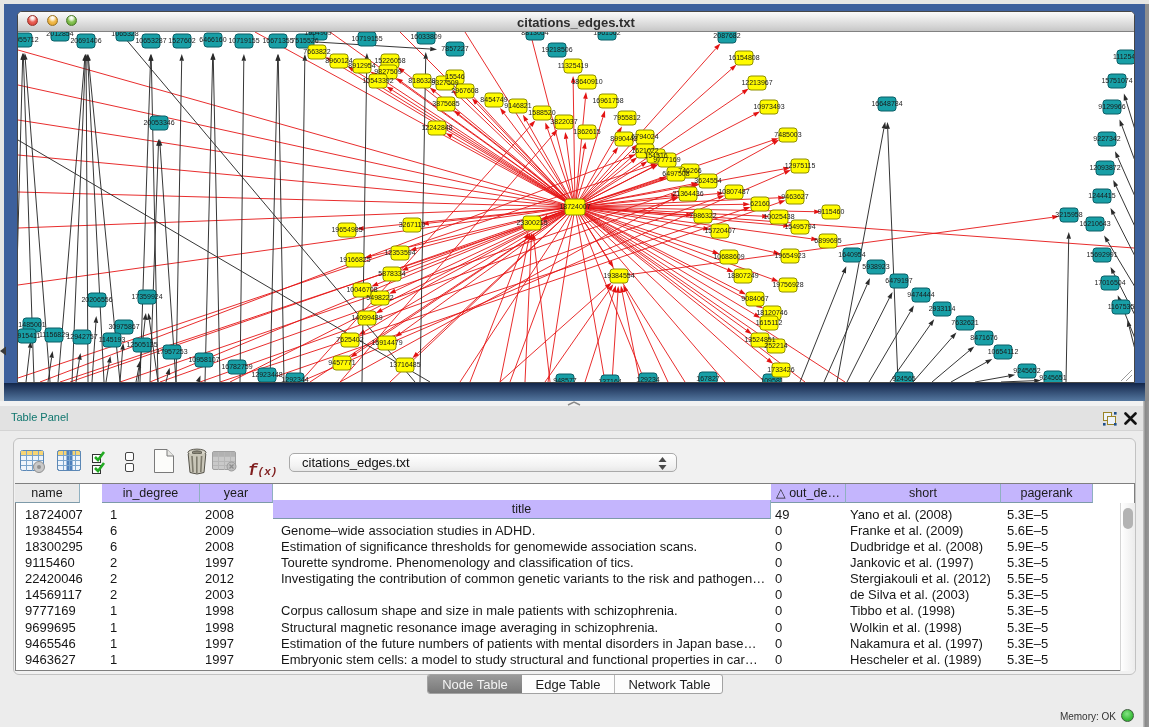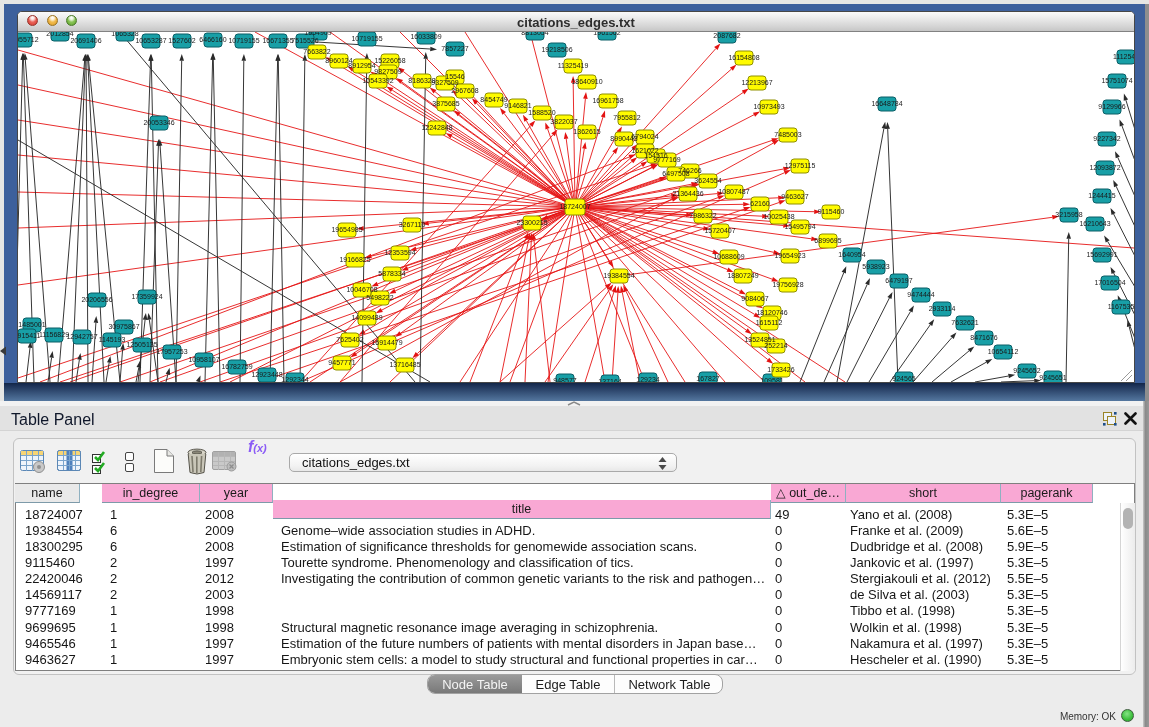--- a/index.html
+++ b/index.html
@@ -21,37 +21,37 @@
 .light{position:absolute;top:3px;width:11px;height:11px;border-radius:50%}
 #lr{left:9px;background:radial-gradient(circle at 50% 20%,rgba(255,255,255,.98) 0%,rgba(255,255,255,.85) 18%,rgba(255,255,255,0) 50%),radial-gradient(circle at 50% 45%,#ef7f76 0%,#e4554b 55%,#bf3a32 100%);border:1px solid #97342d}
 #ly{left:29px;background:radial-gradient(circle at 50% 20%,rgba(255,255,255,.98) 0%,rgba(255,255,255,.85) 18%,rgba(255,255,255,0) 50%),radial-gradient(circle at 50% 45%,#f6c963 0%,#edb240 55%,#c8922a 100%);border:1px solid #997322}
 #lg{left:48px;background:radial-gradient(circle at 50% 20%,rgba(255,255,255,.98) 0%,rgba(255,255,255,.85) 18%,rgba(255,255,255,0) 50%),radial-gradient(circle at 50% 45%,#9ed06e 0%,#7cbb48 55%,#538c2f 100%);border:1px solid #4a7a29}
 #canvas{position:absolute;left:0px;top:20px;width:1116px;height:350px;background:#fff;overflow:hidden}
 #cursorarrow{position:absolute;left:0px;top:346px}
 #splitter{position:absolute;left:0;top:401px;width:1149px;height:5px;background:#f2f2f2}
 #panel{position:absolute;left:0;top:406px;width:1149px;height:321px;background:#ececec}
 #panelbar{position:absolute;left:0;top:0px;width:1149px;height:25px;background:#e2e2e2;
  border-bottom:1px solid #d4d4d4}
-#panelbar span{position:absolute;left:11px;top:5px;font-size:16px;color:#0f172a}
+#panelbar span{position:absolute;left:11px;top:5px;font-size:11px;color:#0f766e}
 #toolwrap{position:absolute;left:13px;top:32px;width:1123px;height:237px;
  background:#f1f1f1;border:1px solid #c2c2c2;border-radius:6px}
 #combo{position:absolute;left:289px;top:47px;width:388px;height:19px;border:1px solid #a9a9a9;
  border-radius:5px;background:linear-gradient(180deg,#ffffff,#f2f2f2 70%,#e8e8e8);
  font-size:13px;color:#111;line-height:17px;padding-left:12px}
 #tbl{position:absolute;left:15px;top:77px;width:1120px;height:188px;background:#fff;
  border:1px solid #7f7f7f}
-.hc{position:absolute;top:0;height:19px;background:#f9a8d4;border-right:1px solid #8fb0c0;
+.hc{position:absolute;top:0;height:19px;background:#c4b5fd;border-right:1px solid #8fb0c0;
  border-bottom:1px solid #7d9aa9;font-size:12.5px;color:#1b1b1b;text-align:center;line-height:18px}
 .rowtxt{position:absolute;font-size:13px;color:#161616;white-space:nowrap}
 #vsb{position:absolute;left:1104px;top:19px;width:15px;height:168px;
  background:linear-gradient(90deg,#ffffff,#ececec);border-left:1px solid #d5d5d5}
 #vsbthumb{position:absolute;left:2px;top:5px;width:10px;height:21px;border-radius:5px;
  background:#b3b3b3}
 #tabs{position:absolute;left:427px;top:268px;width:296px;height:20px;border:1px solid #a2a2a2;
- border-radius:8px;background:#fdfdfd;overflow:hidden}
+ border-radius:3px;background:#fdfdfd;overflow:hidden}
 .seg{position:absolute;top:0;height:20px;font-size:13px;text-align:center;line-height:19px;color:#1d1d1d}
 #seg1{left:0;width:94px;background:linear-gradient(180deg,#9a9a9a,#757575);color:#f4f4f4}
 #seg2{left:94px;width:93px;border-right:1px solid #b9b9b9}
 #seg3{left:187px;width:109px}
 #memory{position:absolute;right:33px;top:305px;font-size:10px;color:#333}
 #memdot{position:absolute;left:1121px;top:303px;width:13px;height:13px;border-radius:50%;
  background:radial-gradient(circle at 45% 35%,#7fe07f 5%,#3cbe3c 60%,#2da02d 100%);border:1px solid #3c5e3c}
 </style></head>
 <body>
 <div id="desktop">
@@ -731,21 +731,21 @@
 <path d="M1.2 6 L3 24.5 Q10 27.5 17 24.5 L18.8 6" fill="#c9c6b8" stroke="#55534a"></path>
 <path d="M5 8 L6 24 M9.8 8.5 L9.8 25 M14.6 8 L13.8 24" stroke="#7d7a6c" stroke-width="1.6" fill="none"></path>
     </svg>
 <svg style="position:absolute;left:212px;top:45px" width="25" height="21">
       <rect x="0.5" y="0.5" width="23" height="18" rx="1.5" fill="#c9c9c9" stroke="#a0a0a0"></rect>
 <rect x="1" y="1" width="22" height="4" fill="#b2b2b2"></rect>
 <path d="M1 5.5 H23 M1 10.5 H23 M1 14.5 H23 M6.5 1 V19 M12.5 1 V19 M18.5 1 V19" stroke="#b7b7b7" stroke-width="1" fill="none"></path>
 <circle cx="19.5" cy="15.5" r="4.5" fill="#bdbdbd" stroke="#9a9a9a"></circle>
 <path d="M17.5 13.5 L21.5 17.5 M21.5 13.5 L17.5 17.5" stroke="#8e8e8e" stroke-width="1.3"></path>
     </svg>
-<div style="position:absolute;left:248px;top:32px;width:26px;height:22px;font-family:Liberation Sans, sans-serif;font-style:italic;font-weight:bold;font-size:16px;color:#8b5cf6">f<span style="font-size:11px">(x)</span></div>
+<div style="position:absolute;left:248px;top:56px;width:26px;height:22px;font-family:Liberation Mono, monospace;font-style:italic;font-weight:bold;font-size:16px;color:#7f1d1d">f<span style="font-size:11px">(x)</span></div>
  <div id="combo">citations_edges.txt
    <svg style="position:absolute;right:9px;top:3px" width="9" height="13">
         <polygon points="4.5,0 8.5,5 0.5,5" fill="#4a4a4a"></polygon>
         <polygon points="4.5,13 8.5,8 0.5,8" fill="#4a4a4a"></polygon>
       </svg>
  </div>
  <div id="tbl">
    <div class="hc" style="left:-1px;width:65px;background:#e9e9e9;">name</div>
 <div class="hc" style="left:86px;width:98px;">in_degree</div>
 <div class="hc" style="left:184px;width:73px;">year</div>
@@ -789,20 +789,21 @@
 <div class="rowtxt" style="left:991px;top:87.1px">5.5E–5</div>
 <div class="rowtxt" style="left:9px;top:103.2px">14569117</div>
 <div class="rowtxt" style="left:94px;top:103.2px">2</div>
 <div class="rowtxt" style="left:189px;top:103.2px">2003</div>
 <div class="rowtxt" style="left:759px;top:103.2px">0</div>
 <div class="rowtxt" style="left:834px;top:103.2px">de Silva et al. (2003)</div>
 <div class="rowtxt" style="left:991px;top:103.2px">5.3E–5</div>
 <div class="rowtxt" style="left:9px;top:119.4px">9777169</div>
 <div class="rowtxt" style="left:94px;top:119.4px">1</div>
 <div class="rowtxt" style="left:189px;top:119.4px">1998</div>
+<div class="rowtxt" style="left:265px;top:119.4px">Corpus callosum shape and size in male patients with schizophrenia.</div>
 <div class="rowtxt" style="left:759px;top:119.4px">0</div>
 <div class="rowtxt" style="left:834px;top:119.4px">Tibbo et al. (1998)</div>
 <div class="rowtxt" style="left:991px;top:119.4px">5.3E–5</div>
 <div class="rowtxt" style="left:9px;top:135.5px">9699695</div>
 <div class="rowtxt" style="left:94px;top:135.5px">1</div>
 <div class="rowtxt" style="left:189px;top:135.5px">1998</div>
 <div class="rowtxt" style="left:265px;top:135.5px">Structural magnetic resonance image averaging in schizophrenia.</div>
 <div class="rowtxt" style="left:759px;top:135.5px">0</div>
 <div class="rowtxt" style="left:834px;top:135.5px">Wolkin et al. (1998)</div>
 <div class="rowtxt" style="left:991px;top:135.5px">5.3E–5</div>
@@ -811,21 +812,21 @@
 <div class="rowtxt" style="left:189px;top:151.7px">1997</div>
 <div class="rowtxt" style="left:265px;top:151.7px">Estimation of the future numbers of patients with mental disorders in Japan base…</div>
 <div class="rowtxt" style="left:759px;top:151.7px">0</div>
 <div class="rowtxt" style="left:834px;top:151.7px">Nakamura et al. (1997)</div>
 <div class="rowtxt" style="left:991px;top:151.7px">5.3E–5</div>
 <div class="rowtxt" style="left:9px;top:167.8px">9463627</div>
 <div class="rowtxt" style="left:94px;top:167.8px">1</div>
 <div class="rowtxt" style="left:189px;top:167.8px">1997</div>
 <div class="rowtxt" style="left:265px;top:167.8px">Embryonic stem cells: a model to study structural and functional properties in car…</div>
 <div class="rowtxt" style="left:759px;top:167.8px">0</div>
-<div class="rowtxt" style="left:834px;top:167.8px">Hescheler et al. (1990)</div>
+<div class="rowtxt" style="left:834px;top:167.8px">Hescheler et al. (1989)</div>
 <div class="rowtxt" style="left:991px;top:167.8px">5.3E–5</div>
    <div id="vsb">
         <div id="vsbthumb"></div>
       </div>
  </div>
  <div id="tabs">
    <div class="seg" id="seg1">Node Table</div>
    <div class="seg" id="seg2">Edge Table</div>
    <div class="seg" id="seg3">Network Table</div>
  </div>

